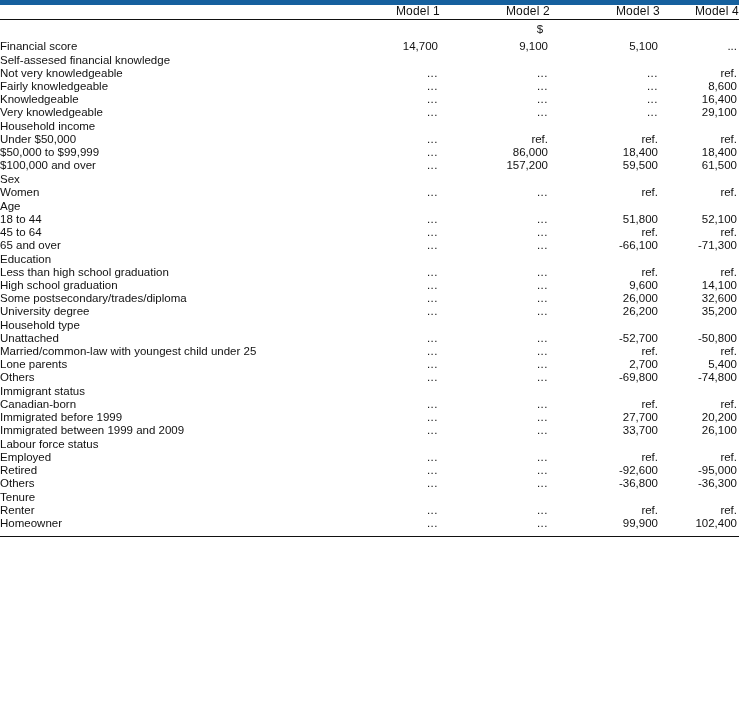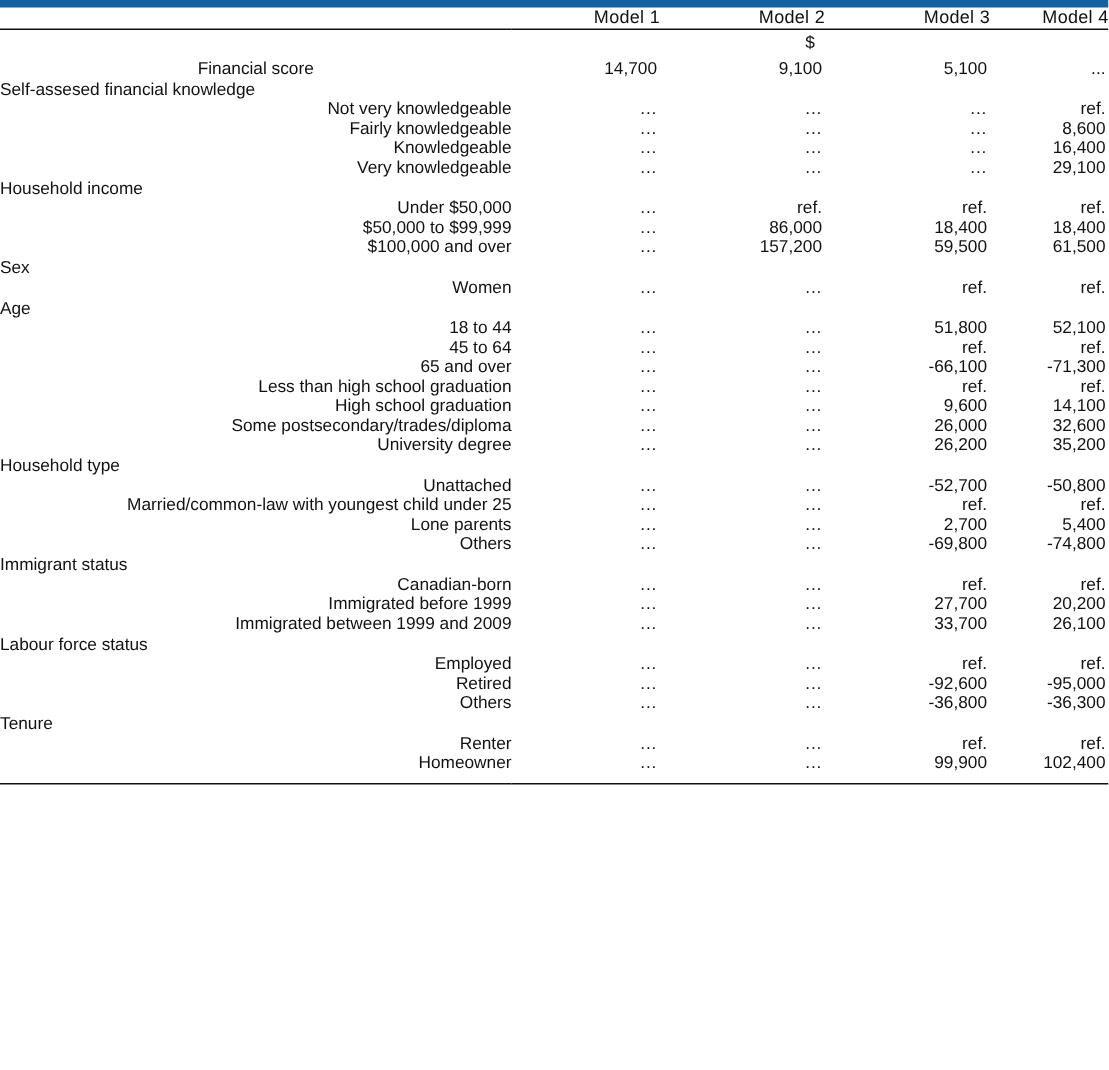--- a/index.html
+++ b/index.html
@@ -63,31 +63,31 @@
   }
   .unit-cell {
     text-align: center;
     padding-bottom: 1px;
   }
   .total-row td {
     font-weight: bold;
     height: 17px;
     padding-bottom: 2px;
   }
-  .total-row .lbl { text-align: center; margin-top: 34px; }
+  .total-row .lbl { text-align: left; margin-top: 34px; }
   .total-row .val { text-align: right; padding-right: 2px; }
 
   .group-head td {
     font-weight: bold;
     padding-top: 9px;
     height: 14px;
     font-size: 11.5px;
   }
   .data-row td { height: 13px; }
-  .data-row .lbl { text-align: right; white-space: nowrap; margin-left: 33px; }
+  .data-row .lbl { text-align: left; white-space: nowrap; margin-left: 33px; }
   .data-row .val { text-align: right; padding-right: 2px; }
 
   .spacer-row td { height: 6px; font-size: 0; line-height: 0; }
 
   .bottom-rule td {
     border-top: 1.6px solid #111111;
     height: 1px;
     font-size: 0;
     line-height: 0;
   }
@@ -220,20 +220,23 @@
           <td class="val">ref.</td>
           <td class="val">ref.</td>
         </tr>
         <tr class="data-row">
           <td class="lbl">65 and over</td>
           <td class="val ellipsis">...</td>
           <td class="val ellipsis">...</td>
           <td class="val">-66,100</td>
           <td class="val">-71,300</td>
         </tr>
+        <tr class="group-head">
+          <td colspan="5">Education</td>
+        </tr>
         <tr class="data-row">
           <td class="lbl">Less than high school graduation</td>
           <td class="val ellipsis">...</td>
           <td class="val ellipsis">...</td>
           <td class="val">ref.</td>
           <td class="val">ref.</td>
         </tr>
         <tr class="data-row">
           <td class="lbl">High school graduation</td>
           <td class="val ellipsis">...</td>

